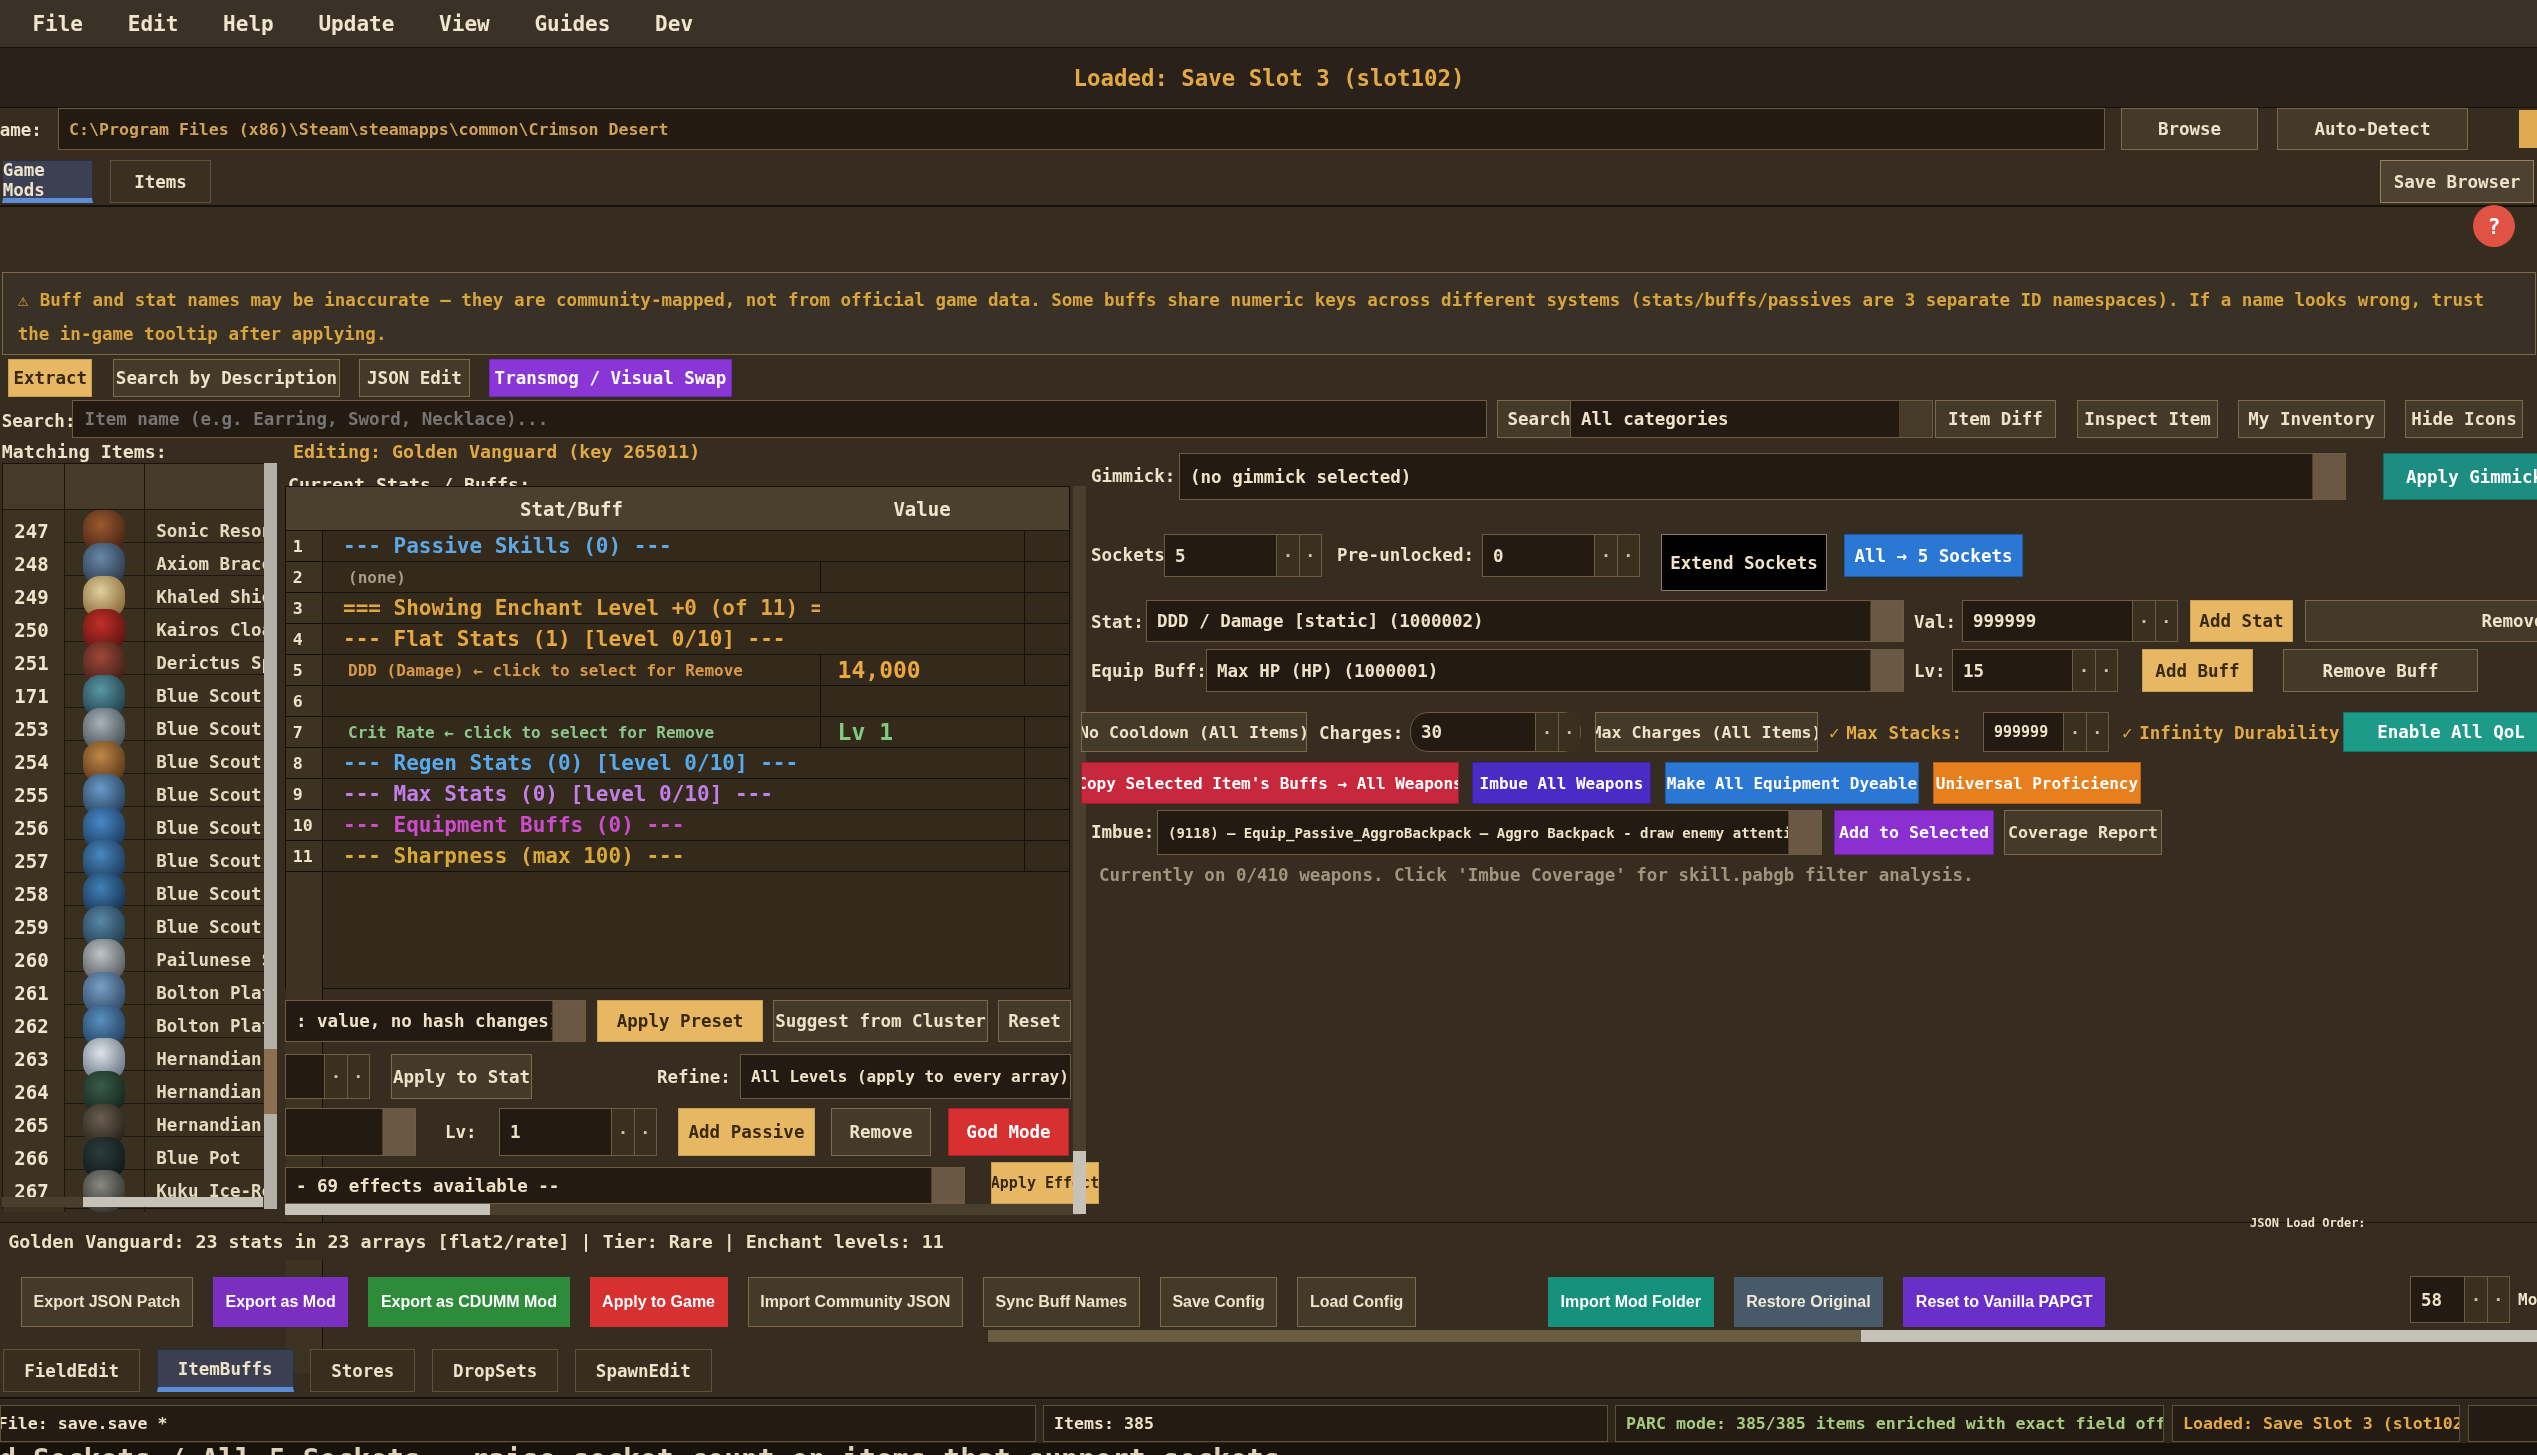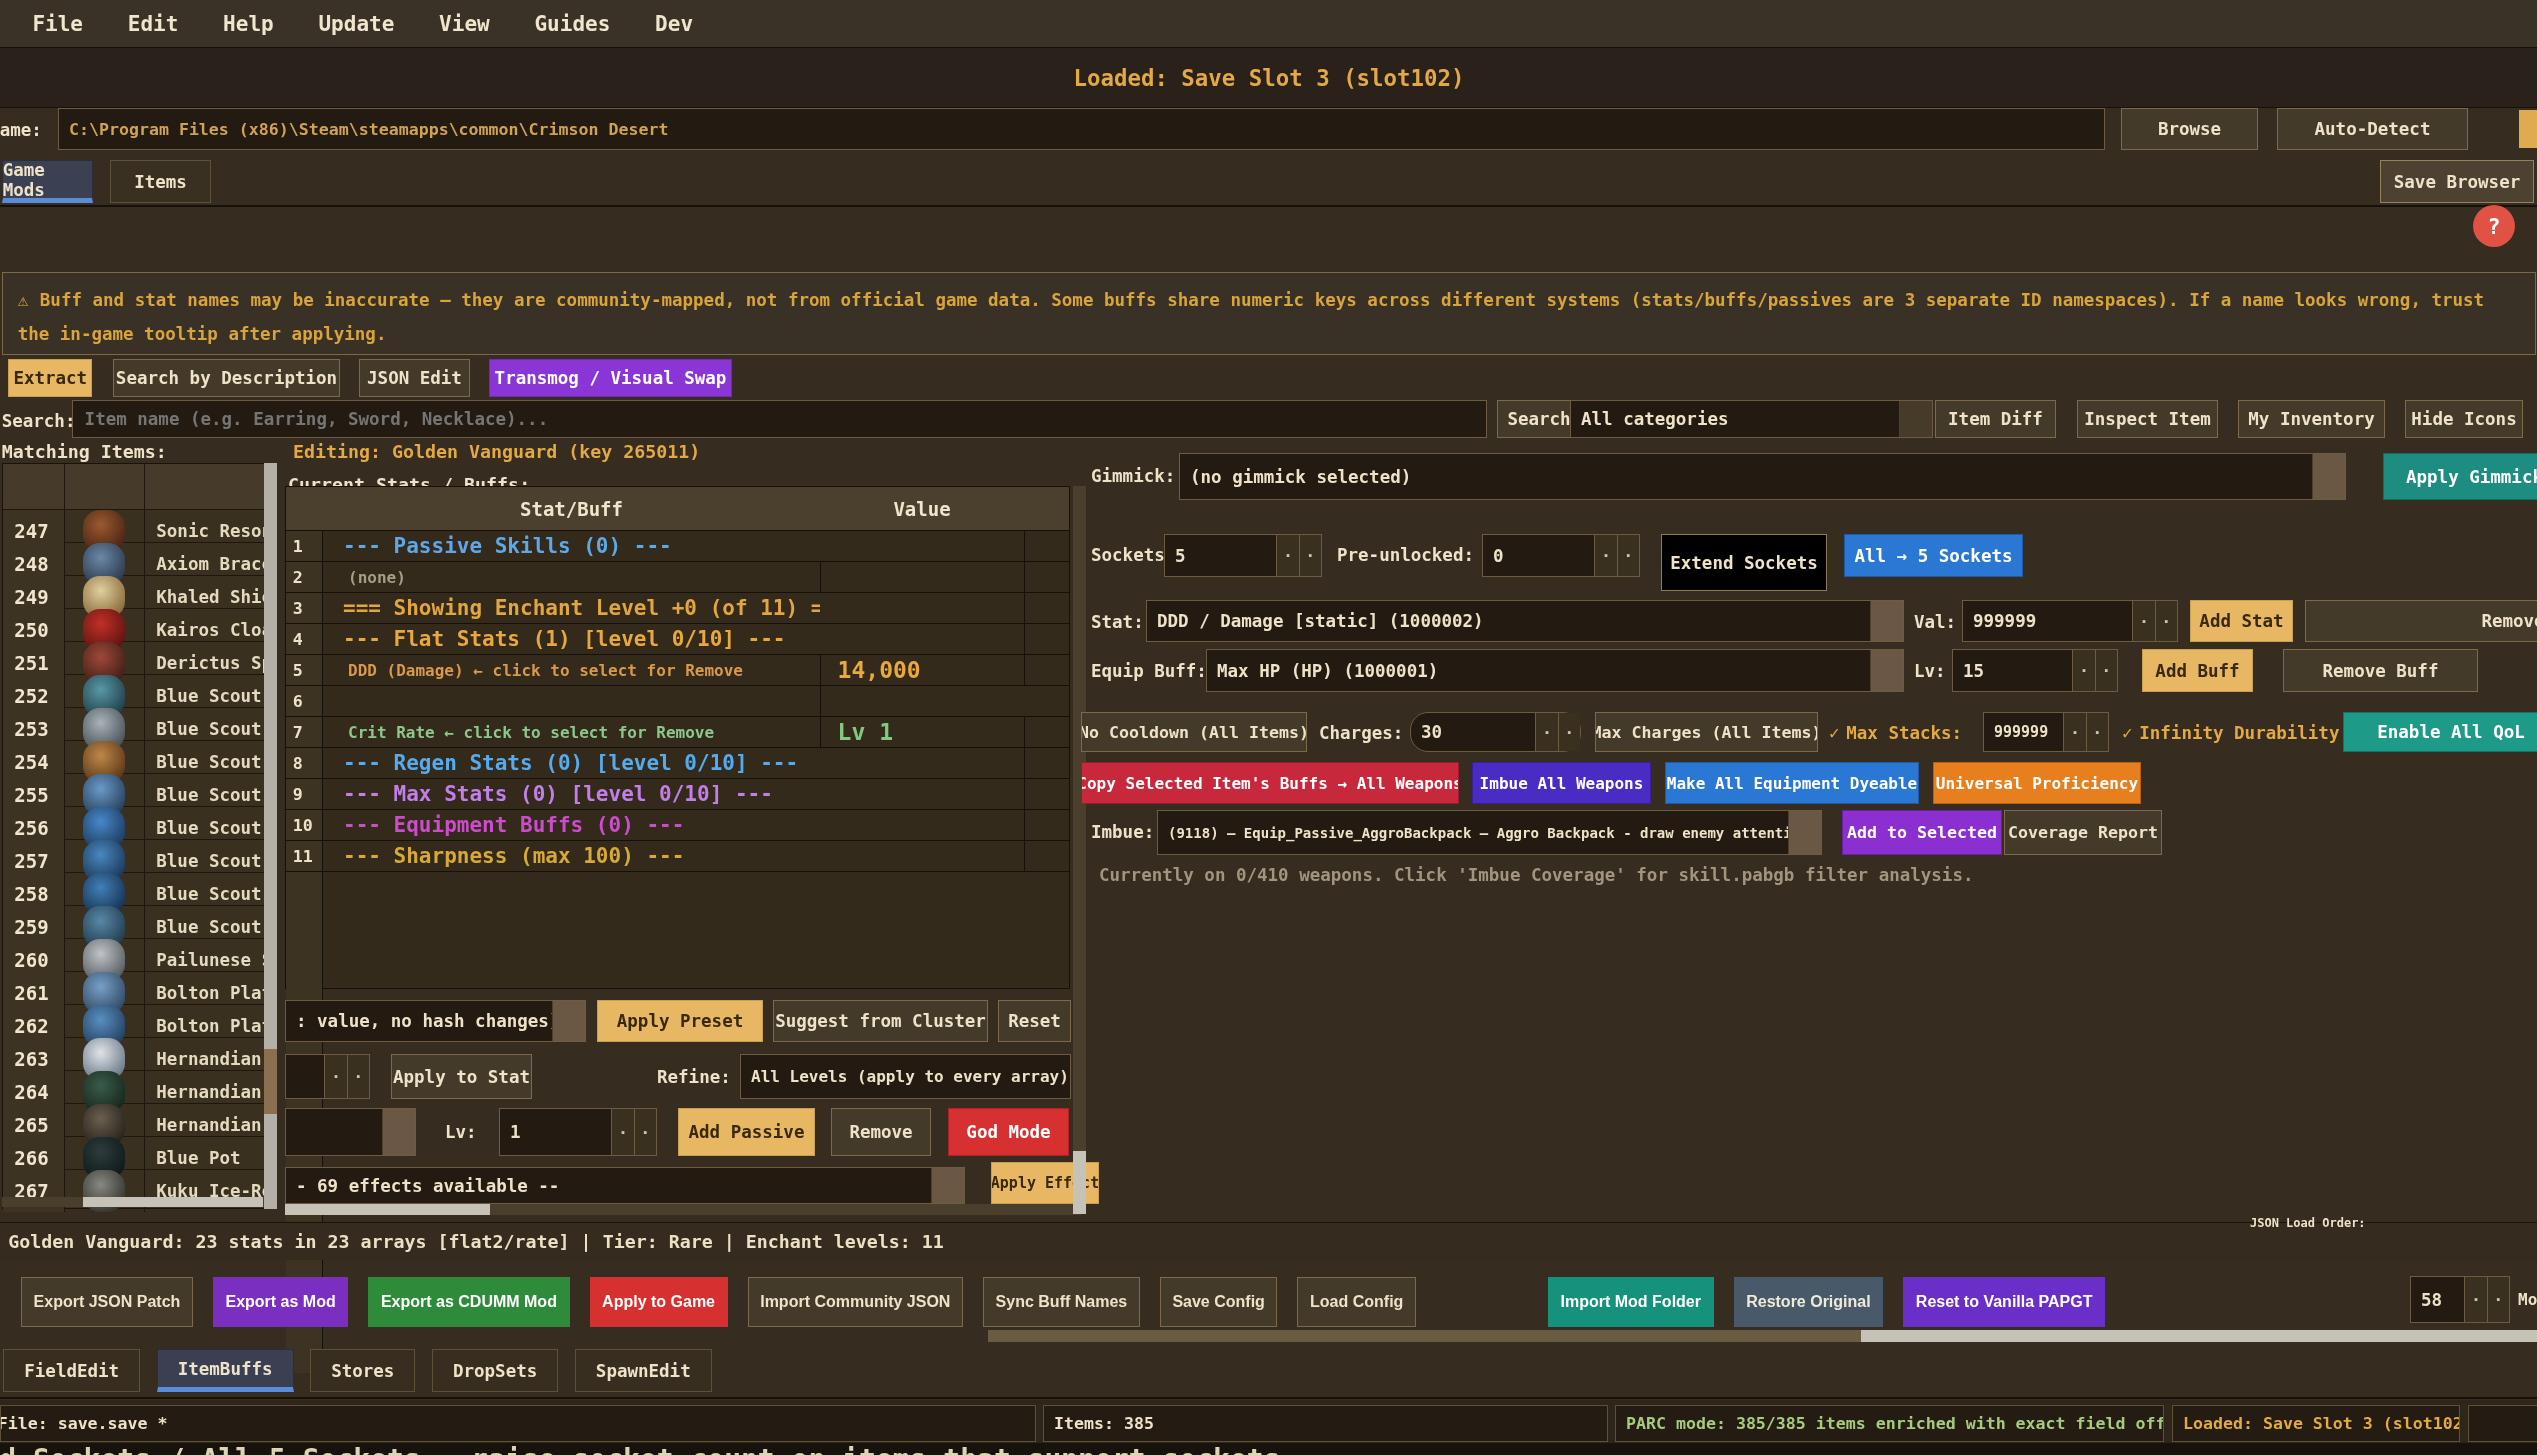--- a/index.html
+++ b/index.html
@@ -191,21 +191,21 @@
         <div class="iname">Kairos Cloak</div>
       </div>
       <div class="irow">
         <div class="inum">251</div>
         <div class="iicon-cell">
           <span class="blob" style="background: radial-gradient(circle at 42% 35%, rgb(160, 72, 56) 0%, rgb(64, 32, 24) 80%);"></span>
         </div>
         <div class="iname">Derictus Spea</div>
       </div>
       <div class="irow">
-        <div class="inum">252</div>
+        <div class="inum">171</div>
         <div class="iicon-cell">
           <span class="blob" style="background: radial-gradient(circle at 42% 35%, rgb(90, 152, 168) 0%, rgb(32, 64, 72) 80%);"></span>
         </div>
         <div class="iname">Blue Scout Ea</div>
       </div>
       <div class="irow">
         <div class="inum">253</div>
         <div class="iicon-cell">
           <span class="blob" style="background: radial-gradient(circle at 42% 35%, rgb(170, 178, 186) 0%, rgb(74, 82, 88) 80%);"></span>
         </div>
@@ -514,21 +514,21 @@
 <div class="b" style="left:1081px; top:762px; width:378px; height:42px; background:#c8283c; border-color:#9a1c2c; color:#fff; font-size:16px;">Copy Selected Item's Buffs → All Weapons</div>
 <div class="b" style="left:1472px; top:762px; width:179px; height:42px; background:#4a2bc4; border-color:#3a1f9a; color:#fff; font-size:16px;">Imbue All Weapons</div>
 <div class="b" style="left:1665px; top:762px; width:254px; height:42px; background:#2b78d4; border-color:#1d5aa8; color:#fff; font-size:16px;">Make All Equipment Dyeable</div>
 <div class="b" style="left:1933px; top:762px; width:208px; height:42px; background:#e87f1e; border-color:#b86014; color:#fff; font-size:16px;">Universal Proficiency</div>
 
 <span class="lb" style="left:1091px; top:822px;">Imbue:</span>
 <div class="dd" style="left:1157px; top:810px; width:665px; height:45px;">
   <span class="dt" style="font-size:14px;">(9118) — Equip_Passive_AggroBackpack — Aggro Backpack - draw enemy attention</span>
   <span class="db"></span>
 </div>
-<div class="b" style="left:1834px; top:810px; width:160px; height:45px; background:#8b2fd0; border-color:#6a22a4; color:#fff; font-size:16.6px;margin-left:8px;">Add to Selected</div>
+<div class="b" style="left:1834px; top:810px; width:160px; height:45px; background:#8b2fd0; border-color:#6a22a4; color:#fff; font-size:16.6px;">Add to Selected</div>
 <div class="b" style="left:2004px; top:810px; width:158px; height:45px; font-size:16.6px;">Coverage Report</div>
 
 <span class="lb" style="left:1099px; top:865px; color:#a1957e; font-size:17.5px;">Currently on 0/410 weapons. Click 'Imbue Coverage' for skill.pabgb filter analysis.</span>
 
 <div id="summaryband">
   <span>Golden Vanguard: 23 stats in 23 arrays [flat2/rate]  |  Tier: Rare  |  Enchant levels: 11</span>
 </div>
 
 <div id="bb-row">
 

